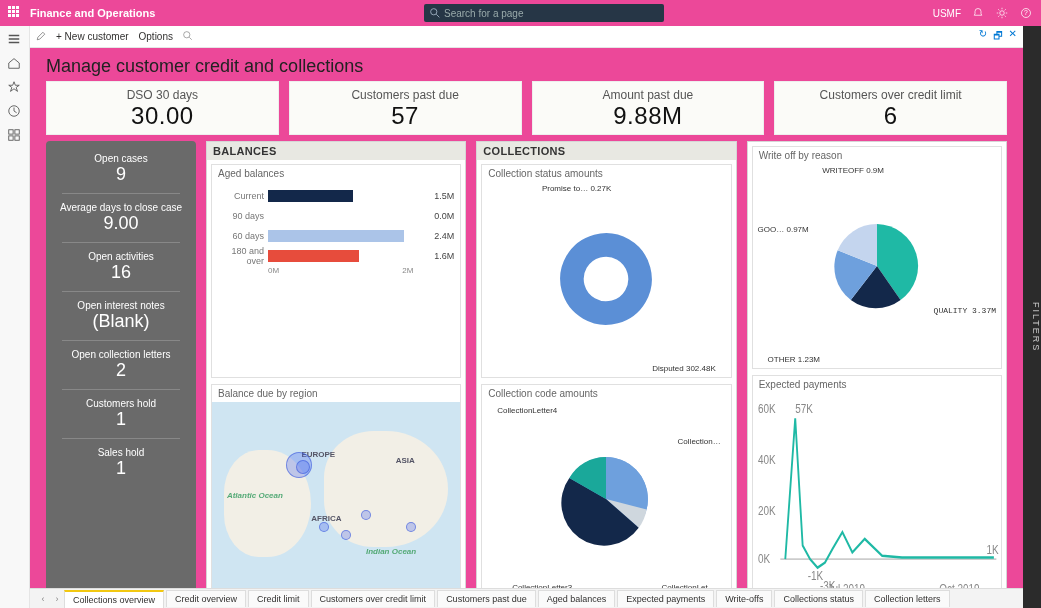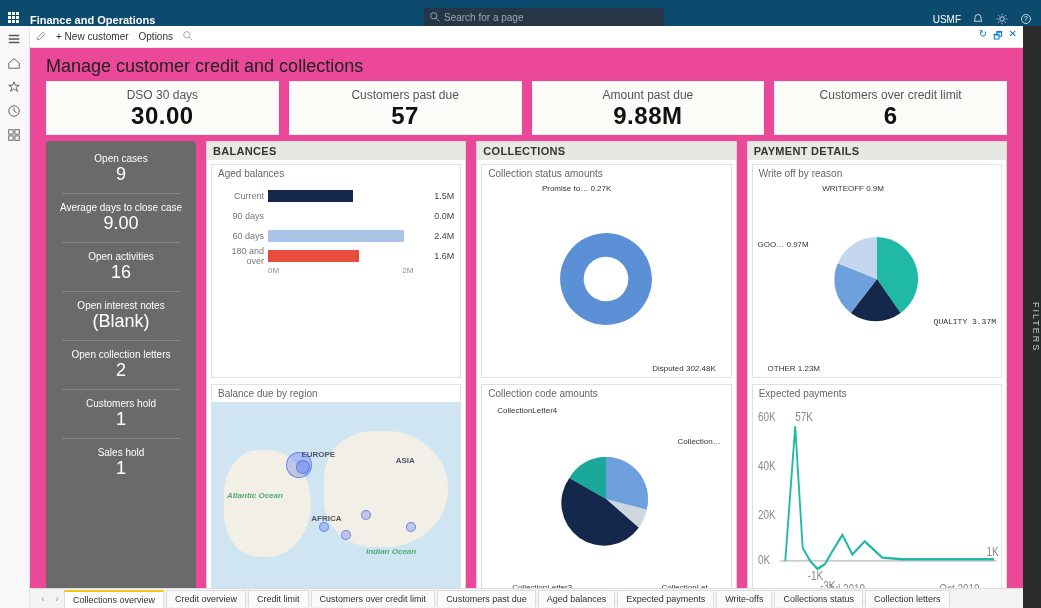--- a/index.html
+++ b/index.html
@@ -1,17 +1,17 @@
 <!DOCTYPE html>
 <html><head>
 <meta charset="utf-8">
 <style>
 * { box-sizing: border-box; margin: 0; padding: 0; }
 body { font-family: "Segoe UI", Arial, sans-serif; background: #fff; width: 1041px; height: 608px; overflow: hidden; font-size: 11px; color: #323130; }
-.topbar { background: #0c4a6e; height: 26px; display: flex; align-items: flex-end; padding: 0 8px; color: #fff; font-size: 11px; }
+.topbar { background: #ec4899; height: 26px; display: flex; align-items: center; padding: 0 8px; color: #fff; font-size: 11px; }
 .topbar .waffle { width: 14px; height: 14px; margin-right: 8px; display: grid; grid-template-columns: repeat(3,3px); grid-template-rows: repeat(3,3px); gap: 1px; }
 .topbar .waffle span { background: #fff; }
 .topbar .title { font-weight: 600; }
 .topbar .search { margin-left: auto; margin-right: auto; width: 240px; background: #263646; height: 18px; border-radius: 2px; display: flex; align-items: center; padding: 0 6px; color: #9aa; font-size: 10px; }
 .topbar .search svg { margin-right: 4px; }
 .topbar .right { display: flex; align-items: center; gap: 10px; font-size: 10px; }
 .topbar .right .ico { width: 14px; height: 14px; display: flex; align-items: center; justify-content: center; cursor: pointer; }
 
 .shell { display: flex; height: calc(100% - 26px); }
 .leftrail { width: 30px; background: #f8f8f8; border-right: 1px solid #e5e5e5; display: flex; flex-direction: column; align-items: center; gap: 8px; padding-top: 6px; }
@@ -19,21 +19,21 @@
 .main { flex: 1; display: flex; flex-direction: column; background: #ec4899; position: relative; }
 .toolbar { height: 22px; background: #fff; border-bottom: 1px solid #e5e5e5; display: flex; align-items: center; padding: 0 6px; font-size: 10px; gap: 10px; }
 .toolbar .edit { color: #555; cursor: pointer; }
 .toolbar .right-ico { margin-left: auto; display:flex; gap:6px; }
 .toolbar .right-ico span { cursor:pointer; color:#0078d4;}
 .pagetitle { font-size: 18px; font-weight: 400; padding: 8px 16px 4px; color: #222; }
 
 .kpi-row { display: flex; gap: 10px; padding: 0 16px 6px; }
 .kpi { flex: 1; background: #fbfbf8; border: 1px solid #eee; text-align: center; padding: 6px 4px 4px; }
 .kpi .lbl { font-size: 12px; color: #555; }
-.kpi .val { font-size: 24px; font-weight: 700; color: #111; letter-spacing: 0.5px; }
+.kpi .val { font-size: 24px; font-weight: 400; color: #111; letter-spacing: 0.5px; }
 
 .dash { display: flex; gap: 10px; padding: 0 16px 6px; flex: 1; overflow: hidden; }
 .grey-card { background: #6a6a6a; color: #fff; border-radius: 4px; width: 150px; padding: 8px 6px; display: flex; flex-direction: column; }
 .grey-card .stat { text-align: center; padding: 4px 0; }
 .grey-card .stat .l { font-size: 10px; }
 .grey-card .stat .v { font-size: 18px; font-weight: 400; }
 .grey-card hr { border: none; border-top: 1px solid #888; margin: 4px 10px; }
 
 .panel { background: #fff; border: 1px solid #d6d6d6; flex: 1; display: flex; flex-direction: column; }
 .panel-header { background: #e8e8e2; padding: 3px 6px; font-size: 11px; font-weight: 700; color: #333; letter-spacing: 0.3px; }
@@ -310,21 +310,20 @@
               <div class="clabel" style="top:4px; left:6%;">CollectionLetter4</div>
               <div class="clabel" style="top:18%; right:4%;">Collection…</div>
               <div class="clabel" style="bottom:4px; right:6%;">CollectionLet…</div>
               <div class="clabel" style="bottom:4px; left:12%;">CollectionLetter3</div>
             </div>
           </div>
         </div>
       </div>
 
       <div class="panel">
-        <div class="panel-header">PAYMENT DETAILS</div>
         <div class="panel-body">
           <div class="subpanel">
             <div class="sub-title">Write off by reason</div>
             <div class="sub-chart pie-wrap">
               <svg viewBox="0 0 42 42">
                 <path d="M21 21 L21 5 A16 16 0 0 1 30 34 Z" fill="#1fb9a5"></path>
                 <path d="M21 21 L30 34 A16 16 0 0 1 11 34 Z" fill="#13284a"></path>
                 <path d="M21 21 L11 34 A16 16 0 0 1 6 15 Z" fill="#6ea0dd"></path>
                 <path d="M21 21 L6 15 A16 16 0 0 1 21 5 Z" fill="#c4d5ee"></path>
               </svg>

